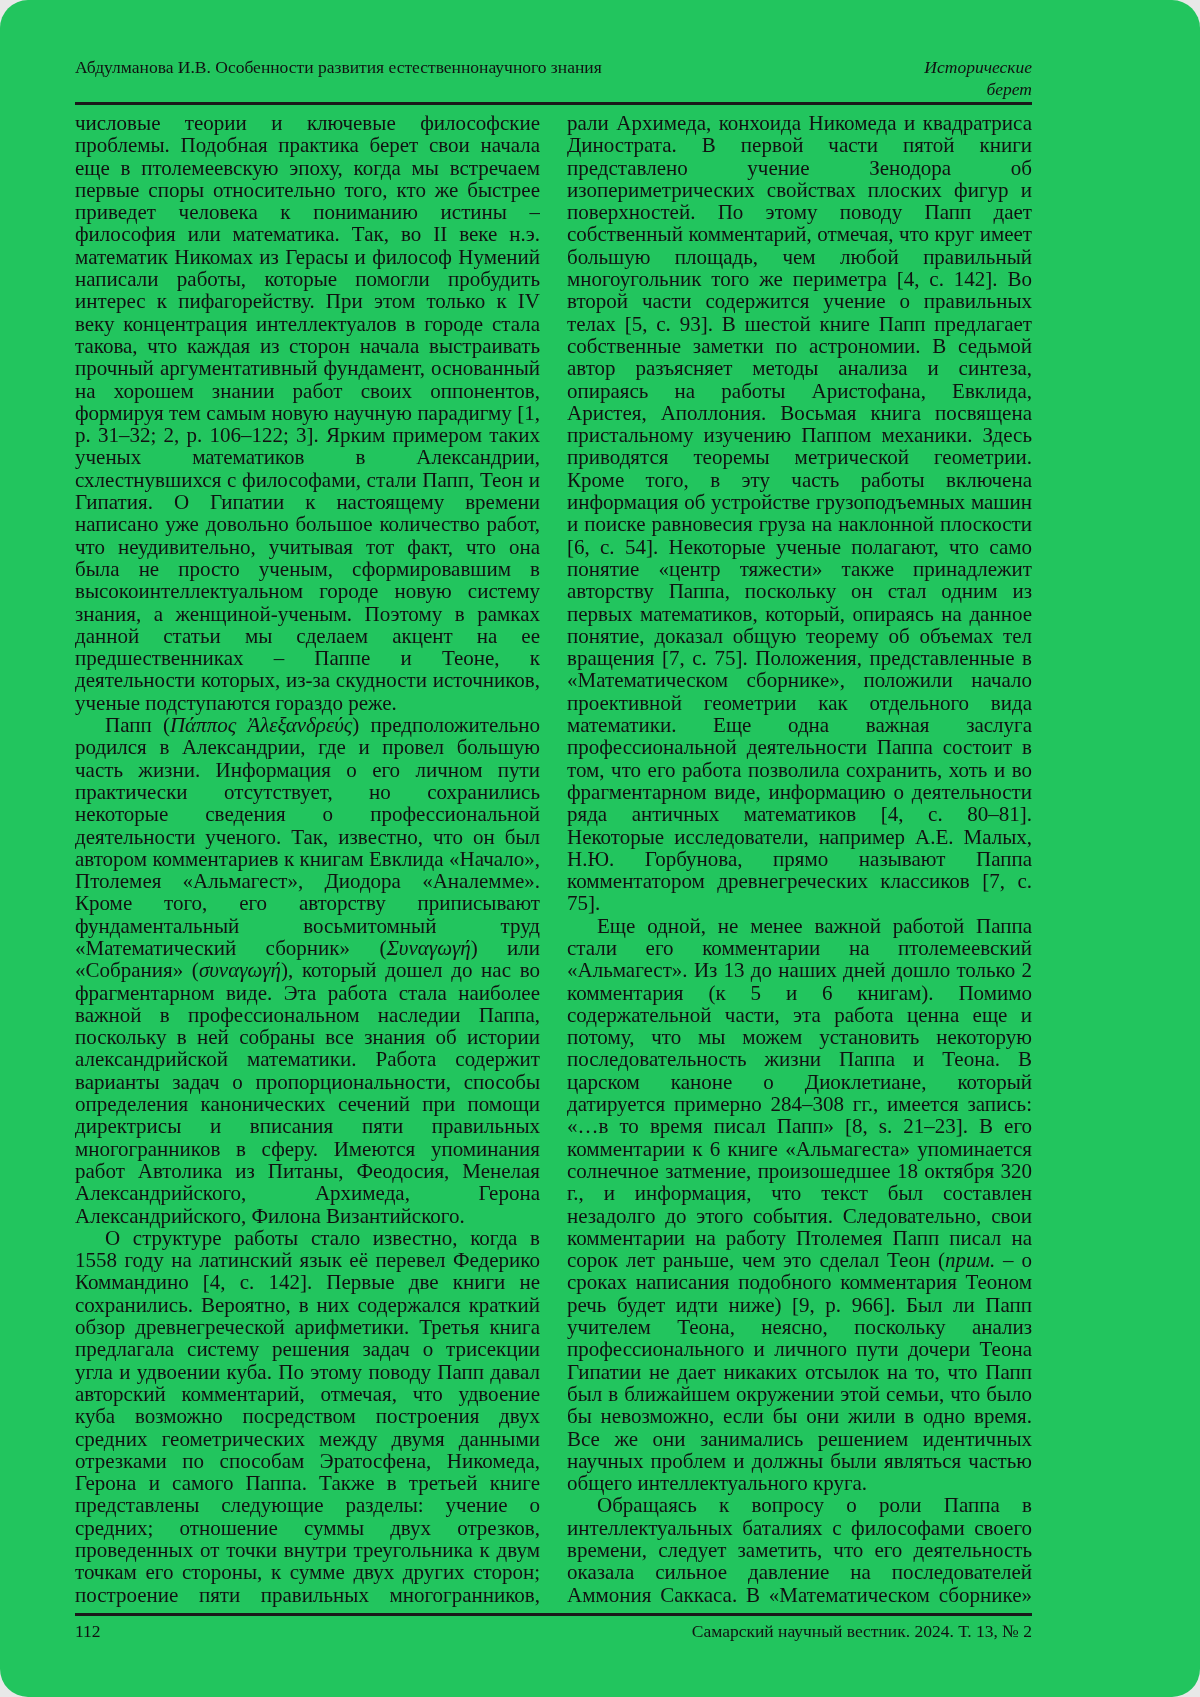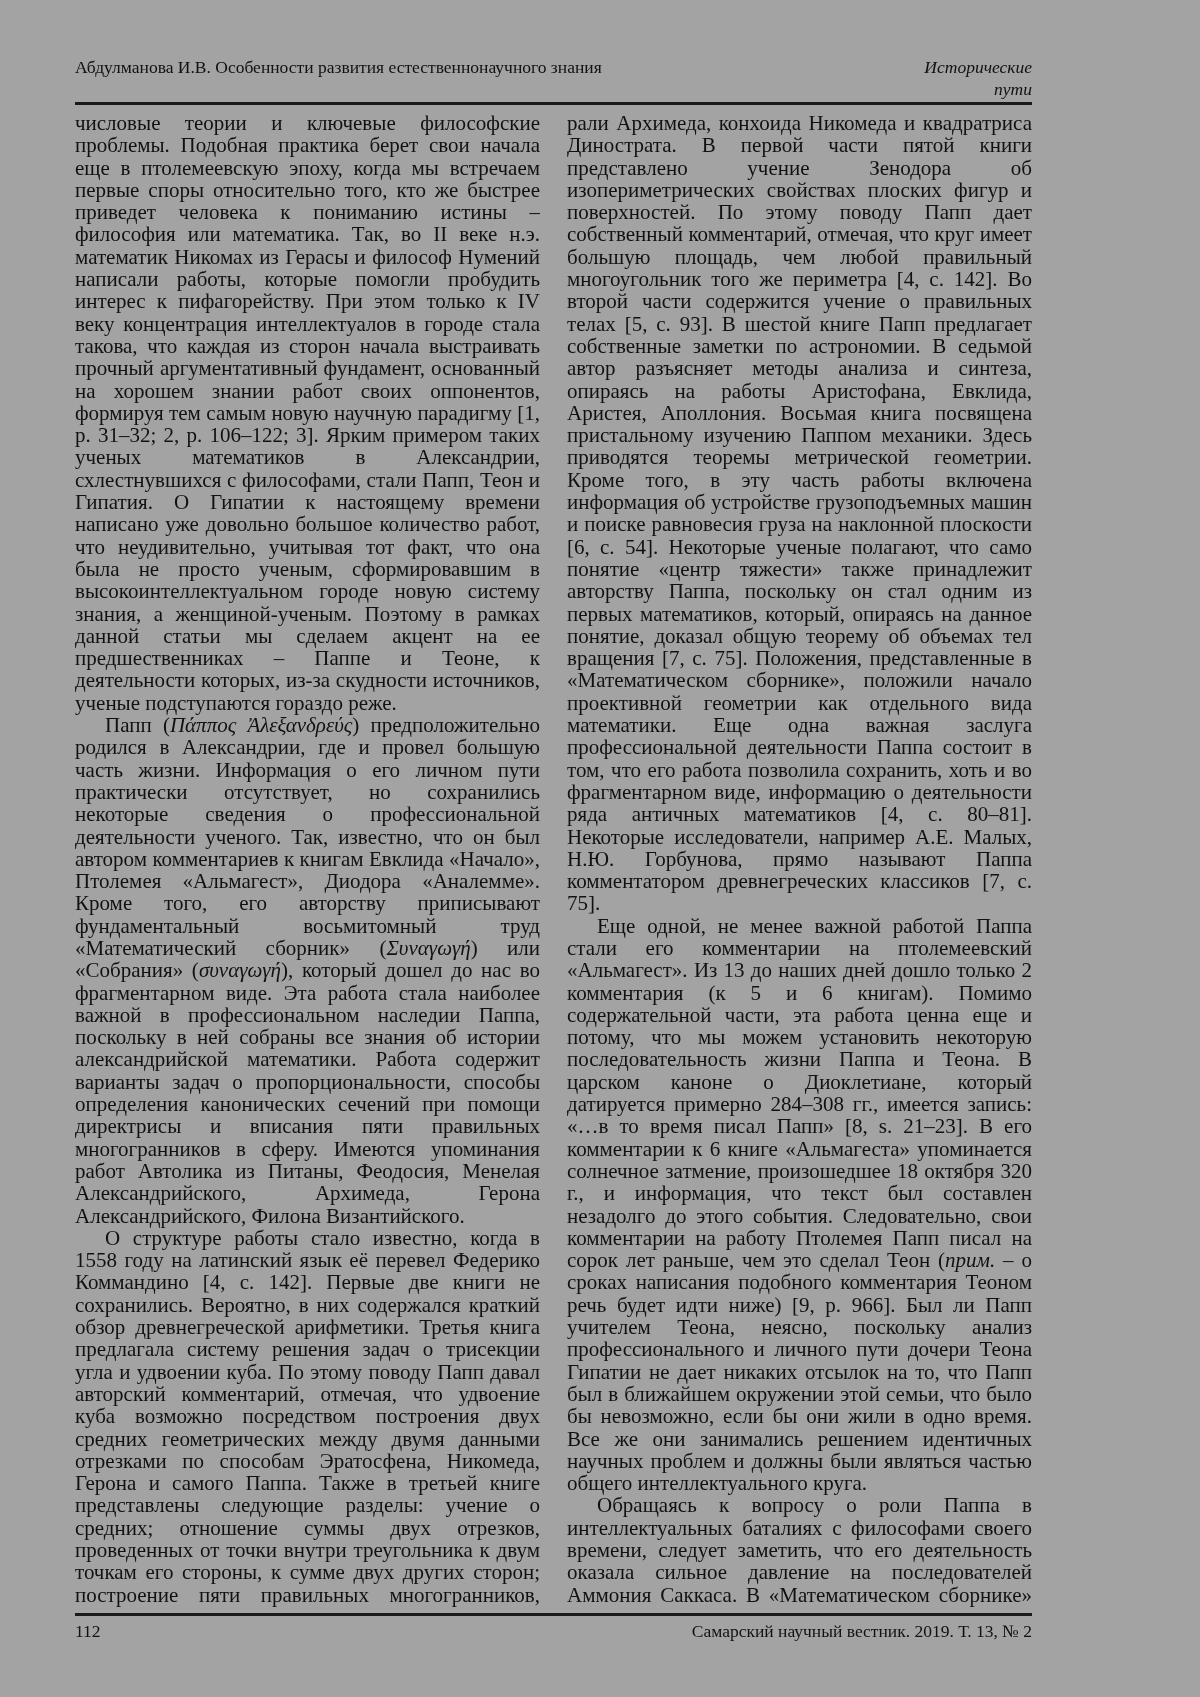--- a/index.html
+++ b/index.html
@@ -1,23 +1,24 @@
 <!DOCTYPE html>
 <html lang="ru"><head>
 <meta charset="utf-8">
 <style>
   html,body{margin:0;padding:0;background:#e8e8e8;}
   .page{
     position:relative;
     width:1200px;height:1697px;
-    background:#a3a3a3;
+    background:#22c55e;
     font-family:"Liberation Serif","DejaVu Serif",serif;
     color:#111111;
     overflow:hidden;
     margin:0 auto;
+    border-radius:28px;
   }
   .header{
     position:absolute;left:75px;top:56px;width:957px;
     display:flex;justify-content:space-between;align-items:flex-start;
   }
   .header-left div{
     font-size:17.5px;line-height:22px;white-space:nowrap;
   }
   .header-right{
     text-align:right;font-style:italic;margin-left:24px;
@@ -56,21 +57,21 @@
 <body>
 
 <div class="page">
 
   <div class="header">
     <div class="header-left">
       <div>Абдулманова И.В. Особенности развития естественнонаучного знания</div>
     </div>
     <div class="header-right">
       <div>Исторические</div>
-      <div>пути</div>
+      <div>берет</div>
     </div>
   </div>
 
   <div class="header-rule"></div>
 
   <div class="columns">
     <div class="col">
         <p class="para"><span>числовые теории и ключевые философские проблемы. Подобная практика берет свои начала еще в птолемеевскую эпоху, когда мы встречаем первые споры относительно того, кто же быстрее приведет человека к пониманию истины – философия или математика. Так, во II веке н.э. математик Никомах из Герасы и философ Нумений написали работы, которые помогли пробудить интерес к пифагорейству. При этом только к IV веку концентрация интеллектуалов в городе стала такова, что каждая из сторон начала выстраивать прочный аргументативный фундамент, основанный на хорошем знании работ своих оппонентов, формируя тем самым новую научную парадигму [1, p. 31–32; 2, p. 106–122; 3]. Ярким примером таких ученых математиков в Александрии, схлестнувшихся с философами, стали Папп, Теон и Гипатия. О Гипатии к настоящему времени написано уже довольно большое количество работ, что неудивительно, учитывая тот факт, что она была не просто ученым, сформировавшим в высокоинтеллектуальном городе новую систему знания, а женщиной-ученым. Поэтому в рамках данной статьи мы сделаем акцент на ее предшественниках – Паппе и Теоне, к деятельности которых, из-за скудности источников, ученые подступаются гораздо реже.</span></p>
         <p class="para indent"><span>Папп (</span><span class="it">Πάππος Ἀλεξανδρεύς</span><span>) предположительно родился в Александрии, где и провел большую часть жизни. Информация о его личном пути практически отсутствует, но сохранились некоторые сведения о профессиональной деятельности ученого. Так, известно, что он был автором комментариев к книгам Евклида «Начало», Птолемея «Альмагест», Диодора «Аналемме». Кроме того, его авторству приписывают фундаментальный восьмитомный труд «Математический сборник» (</span><span class="it">Συναγωγή</span><span>) или «Собрания» (</span><span class="it">συναγωγή</span><span>), который дошел до нас во фрагментарном виде. Эта работа стала наиболее важной в профессиональном наследии Паппа, поскольку в ней собраны все знания об истории александрийской математики. Работа содержит варианты задач о пропорциональности, способы определения канонических сечений при помощи директрисы и вписания пяти правильных многогранников в сферу. Имеются упоминания работ Автолика из Питаны, Феодосия, Менелая Александрийского, Архимеда, Герона Александрийского, Филона Византийского.</span></p>
         <p class="para indent"><span>О структуре работы стало известно, когда в 1558 году на латинский язык её перевел Федерико Коммандино [4, с. 142]. Первые две книги не сохранились. Вероятно, в них содержался краткий обзор древнегреческой арифметики. Третья книга предлагала систему решения задач о трисекции угла и удвоении куба. По этому поводу Папп давал авторский комментарий, отмечая, что удвоение куба возможно посредством построения двух средних геометрических между двумя данными отрезками по способам Эратосфена, Никомеда, Герона и самого Паппа. Также в третьей книге представлены следующие разделы: учение о средних; отношение суммы двух отрезков, проведенных от точки внутри треугольника к двум точкам его стороны, к сумме двух других сторон; построение пяти правильных многогранников, вписанных в шар. В четвертой книге представлены задачи, относящиеся к построению кривых двоякой кривизны и поверхностей. Также здесь упоминаются спи-</span></p>
@@ -79,16 +80,16 @@
         <p class="para"><span>рали Архимеда, конхоида Никомеда и квадратриса Динострата. В первой части пятой книги представлено учение Зенодора об изопериметрических свойствах плоских фигур и поверхностей. По этому поводу Папп дает собственный комментарий, отмечая, что круг имеет большую площадь, чем любой правильный многоугольник того же периметра [4, с. 142]. Во второй части содержится учение о правильных телах [5, с. 93]. В шестой книге Папп предлагает собственные заметки по астрономии. В седьмой автор разъясняет методы анализа и синтеза, опираясь на работы Аристофана, Евклида, Аристея, Аполлония. Восьмая книга посвящена пристальному изучению Паппом механики. Здесь приводятся теоремы метрической геометрии. Кроме того, в эту часть работы включена информация об устройстве грузоподъемных машин и поиске равновесия груза на наклонной плоскости [6, с. 54]. Некоторые ученые полагают, что само понятие «центр тяжести» также принадлежит авторству Паппа, поскольку он стал одним из первых математиков, который, опираясь на данное понятие, доказал общую теорему об объемах тел вращения [7, с. 75]. Положения, представленные в «Математическом сборнике», положили начало проективной геометрии как отдельного вида математики. Еще одна важная заслуга профессиональной деятельности Паппа состоит в том, что его работа позволила сохранить, хоть и во фрагментарном виде, информацию о деятельности ряда античных математиков [4, с. 80–81]. Некоторые исследователи, например А.Е. Малых, Н.Ю. Горбунова, прямо называют Паппа комментатором древнегреческих классиков [7, с. 75].</span></p>
         <p class="para indent"><span>Еще одной, не менее важной работой Паппа стали его комментарии на птолемеевский «Альмагест». Из 13 до наших дней дошло только 2 комментария (к 5 и 6 книгам). Помимо содержательной части, эта работа ценна еще и потому, что мы можем установить некоторую последовательность жизни Паппа и Теона. В царском каноне о Диоклетиане, который датируется примерно 284–308 гг., имеется запись: «…в то время писал Папп» [8, s. 21–23]. В его комментарии к 6 книге «Альмагеста» упоминается солнечное затмение, произошедшее 18 октября 320 г., и информация, что текст был составлен незадолго до этого события. Следовательно, свои комментарии на работу Птолемея Папп писал на сорок лет раньше, чем это сделал Теон (</span><span class="it">прим.</span><span> – о сроках написания подобного комментария Теоном речь будет идти ниже) [9, p. 966]. Был ли Папп учителем Теона, неясно, поскольку анализ профессионального и личного пути дочери Теона Гипатии не дает никаких отсылок на то, что Папп был в ближайшем окружении этой семьи, что было бы невозможно, если бы они жили в одно время. Все же они занимались решением идентичных научных проблем и должны были являться частью общего интеллектуального круга.</span></p>
         <p class="para indent"><span>Обращаясь к вопросу о роли Паппа в интеллектуальных баталиях с философами своего времени, следует заметить, что его деятельность оказала сильное давление на последователей Аммония Саккаса. В «Математическом сборнике» мы встречаем информацию, где Папп критикует философов, которые делали заявления, основанные на субъективной интерпретации «Тимея» Платона. Следует заметить, что в работе хорошо прослеживается уверенное владение Пап-</span></p>
       </div>
   </div>
 
   <div class="footer-rule"></div>
 
   <div class="footer">
     <div>112</div>
-    <div>Самарский научный вестник. 2019. Т. 13, № 2</div>
+    <div>Самарский научный вестник. 2024. Т. 13, № 2</div>
   </div>
 
 </div>
 
 </body></html>

